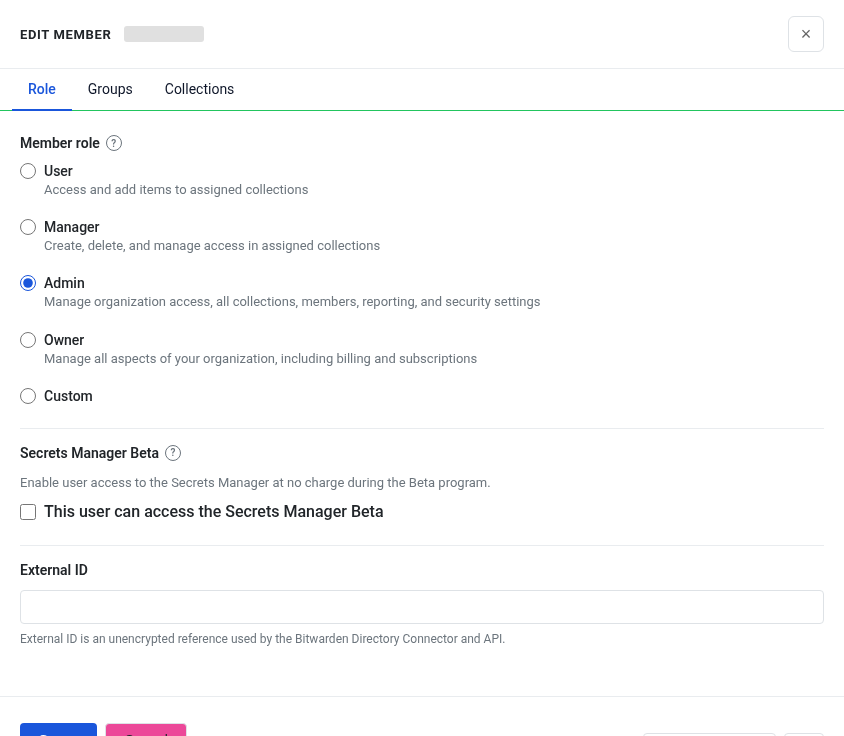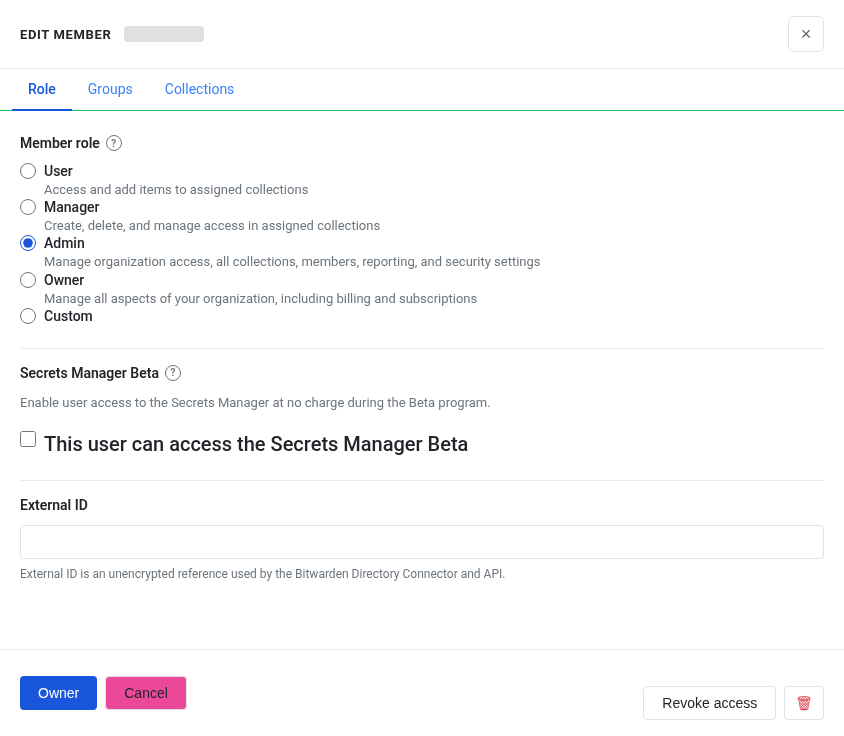--- a/index.html
+++ b/index.html
@@ -143,21 +143,21 @@
     .tabs {
       display: flex;
       border-bottom: 1px solid #22c55e;
       padding: 0 12px;
     }
 
     .tab {
       padding: 12px 16px;
       font-size: 14px;
       cursor: pointer;
-      color: #3b82f6;
+      color: #0f172a;
       border-bottom: 2px solid transparent;
       margin-bottom: -1px;
     }
 
     .tab.active {
       color: #1a56db;
       border-bottom: 2px solid #1a56db;
       font-weight: 500;
     }
 
@@ -188,21 +188,21 @@
       justify-content: center;
       font-size: 10px;
       color: #6c757d;
       cursor: pointer;
       flex-shrink: 0;
     }
 
     .radio-group {
       display: flex;
       flex-direction: column;
-      gap: 0;
+      gap: 20px;
       margin-bottom: 24px;
     }
 
     .radio-option {
       display: flex;
       flex-direction: column;
       gap: 2px;
     }
 
     .radio-label-row {
@@ -255,24 +255,23 @@
     }
 
     .checkbox-row input[type="checkbox"] {
       width: 16px;
       height: 16px;
       accent-color: #1a56db;
       cursor: pointer;
     }
 
     .checkbox-label {
-      font-size: 20px;
+      font-size: 16px;
       font-weight: 500;
       color: #212529;
-      margin-top: 10px;
     }
 
     .external-id-section {
       margin-bottom: 24px;
     }
 
     .external-id-input {
       width: 100%;
       padding: 8px 12px;
       border: 1px solid #dee2e6;

